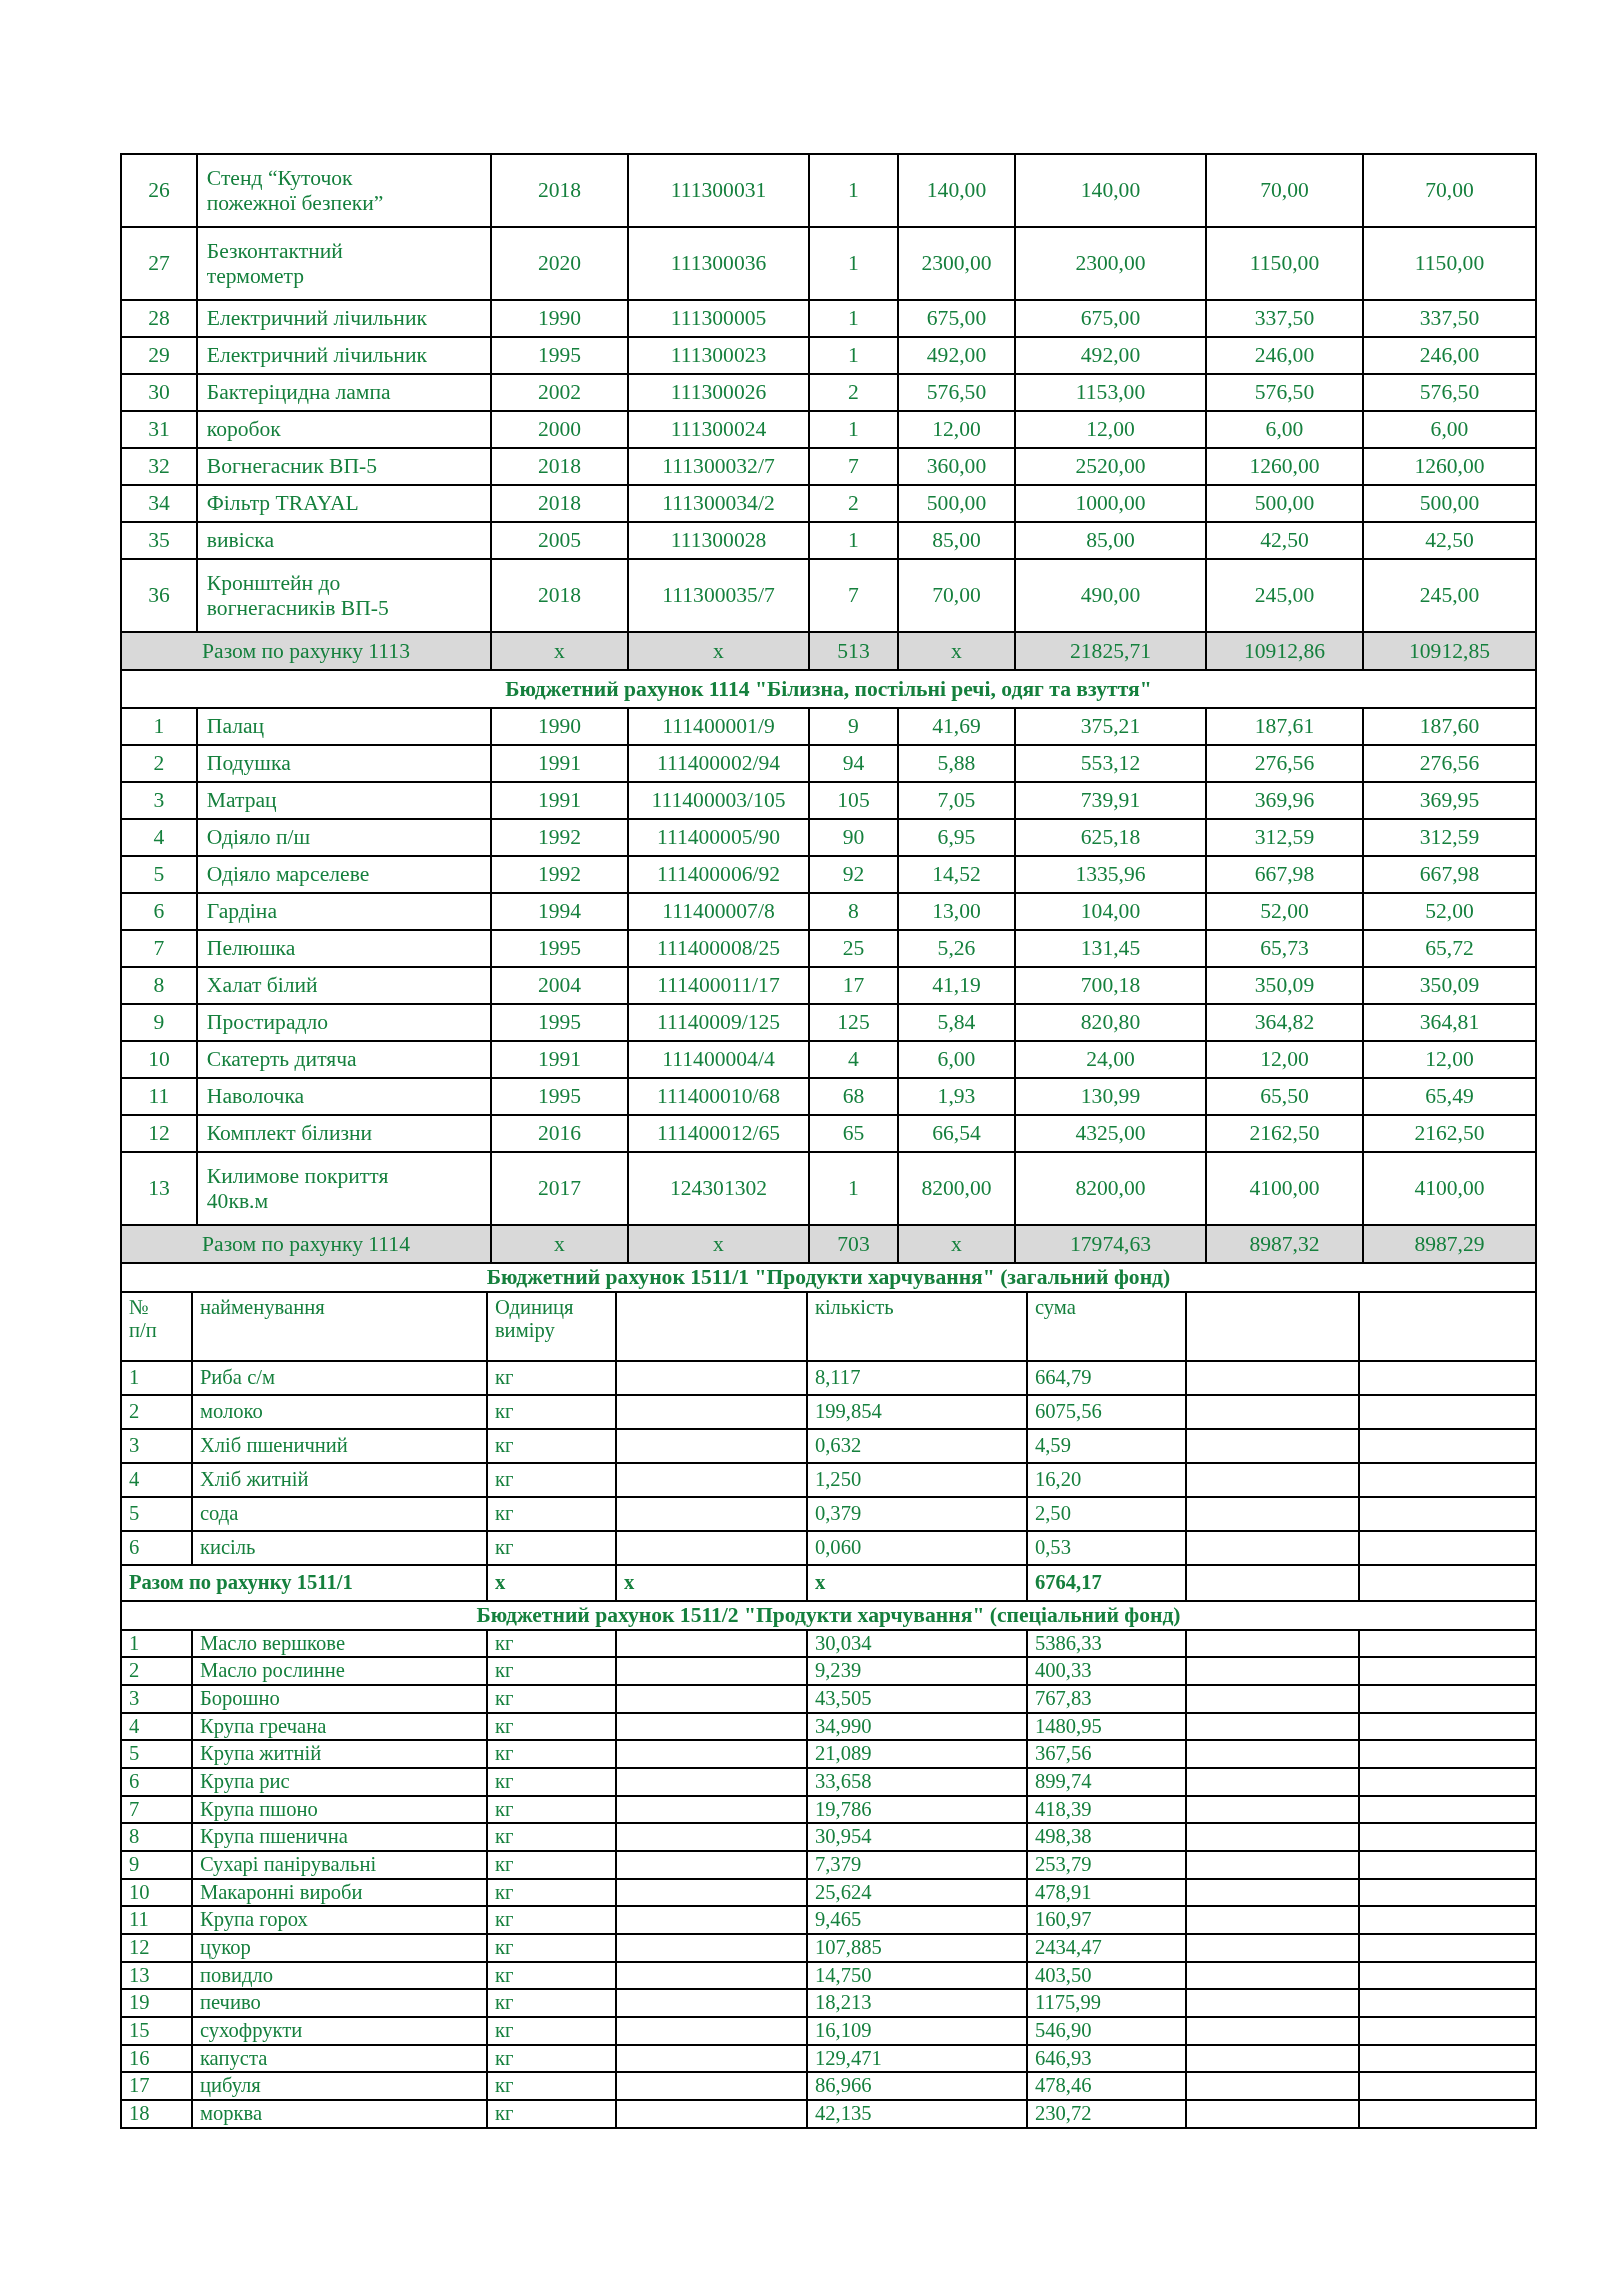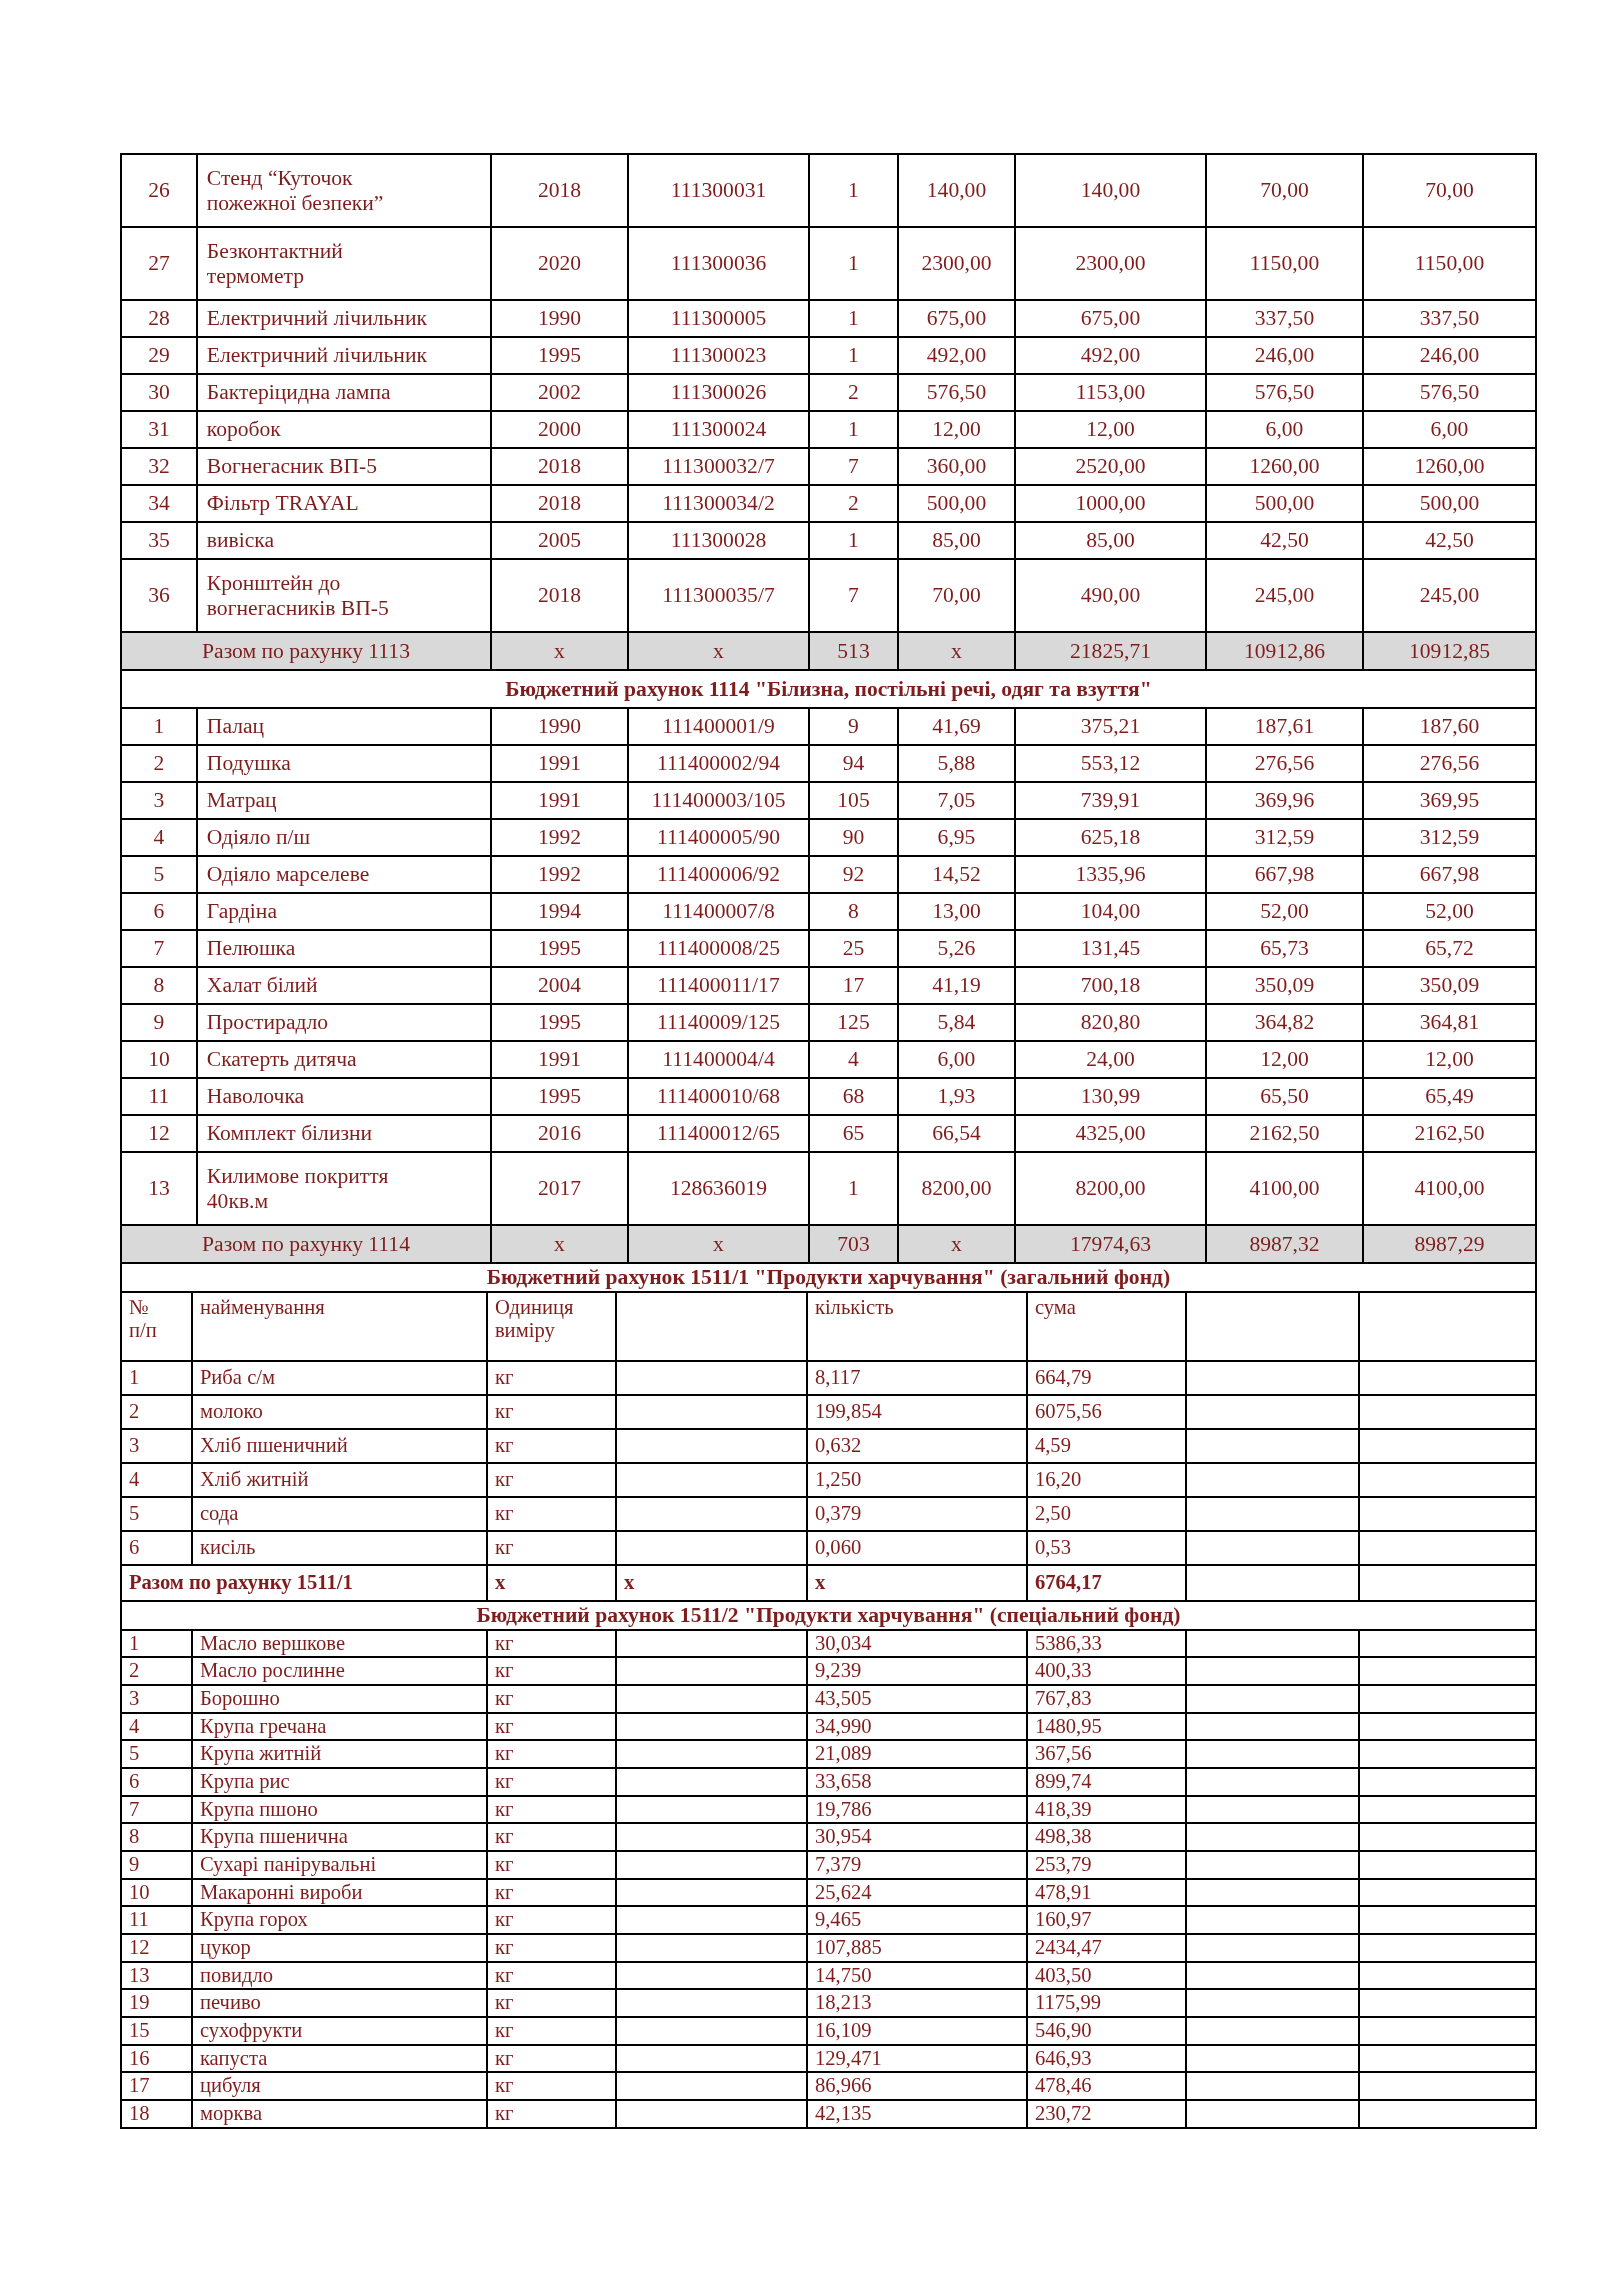--- a/index.html
+++ b/index.html
@@ -1,17 +1,17 @@
 <!DOCTYPE html>
 <html><head>
 <meta charset="utf-8">
 <style>
   html,body{margin:0;padding:0;background:#e8e8e8;}
   .page{position:relative;width:1621px;height:2293px;background:#ffffff;margin:0 auto;
-        font-family:"Liberation Serif","DejaVu Serif",serif;color:#7f1d1d;overflow:hidden;}
+        font-family:"Liberation Serif","DejaVu Serif",serif;color:#15803d;overflow:hidden;}
   .doc{position:absolute;left:120px;top:153px;width:1415px;}
   table{border-collapse:collapse;table-layout:fixed;width:1415px;}
   td{border:2px solid #000;overflow:hidden;line-height:1.15;}
   
   .a td{font-size:21.6px;text-align:center;vertical-align:middle;padding:2px 3.9px;}
   .a td.name{text-align:left;padding-left:8.8px;white-space:pre-line;}
   .a tr{height:37px;}
   .a tr.tall{height:73px;}
   .a tr.total-row{height:38px;}
   .a tr.total-row td{font-weight:normal;background:#d9d9d9;border-top:2.9px solid #000;border-bottom:2.9px solid #000;}
@@ -305,21 +305,21 @@
             <td>66,54</td>
             <td>4325,00</td>
             <td>2162,50</td>
             <td>2162,50</td>
           </tr>
           <tr class="tall">
             <td>13</td>
             <td class="name">Килимове покриття
 40кв.м</td>
             <td>2017</td>
-            <td>128636019</td>
+            <td>124301302</td>
             <td>1</td>
             <td>8200,00</td>
             <td>8200,00</td>
             <td>4100,00</td>
             <td>4100,00</td>
           </tr>
           <tr class="total-row">
             <td class="tlabel" colspan="2">Разом по рахунку 1114</td>
             <td>x</td>
             <td>x</td>

